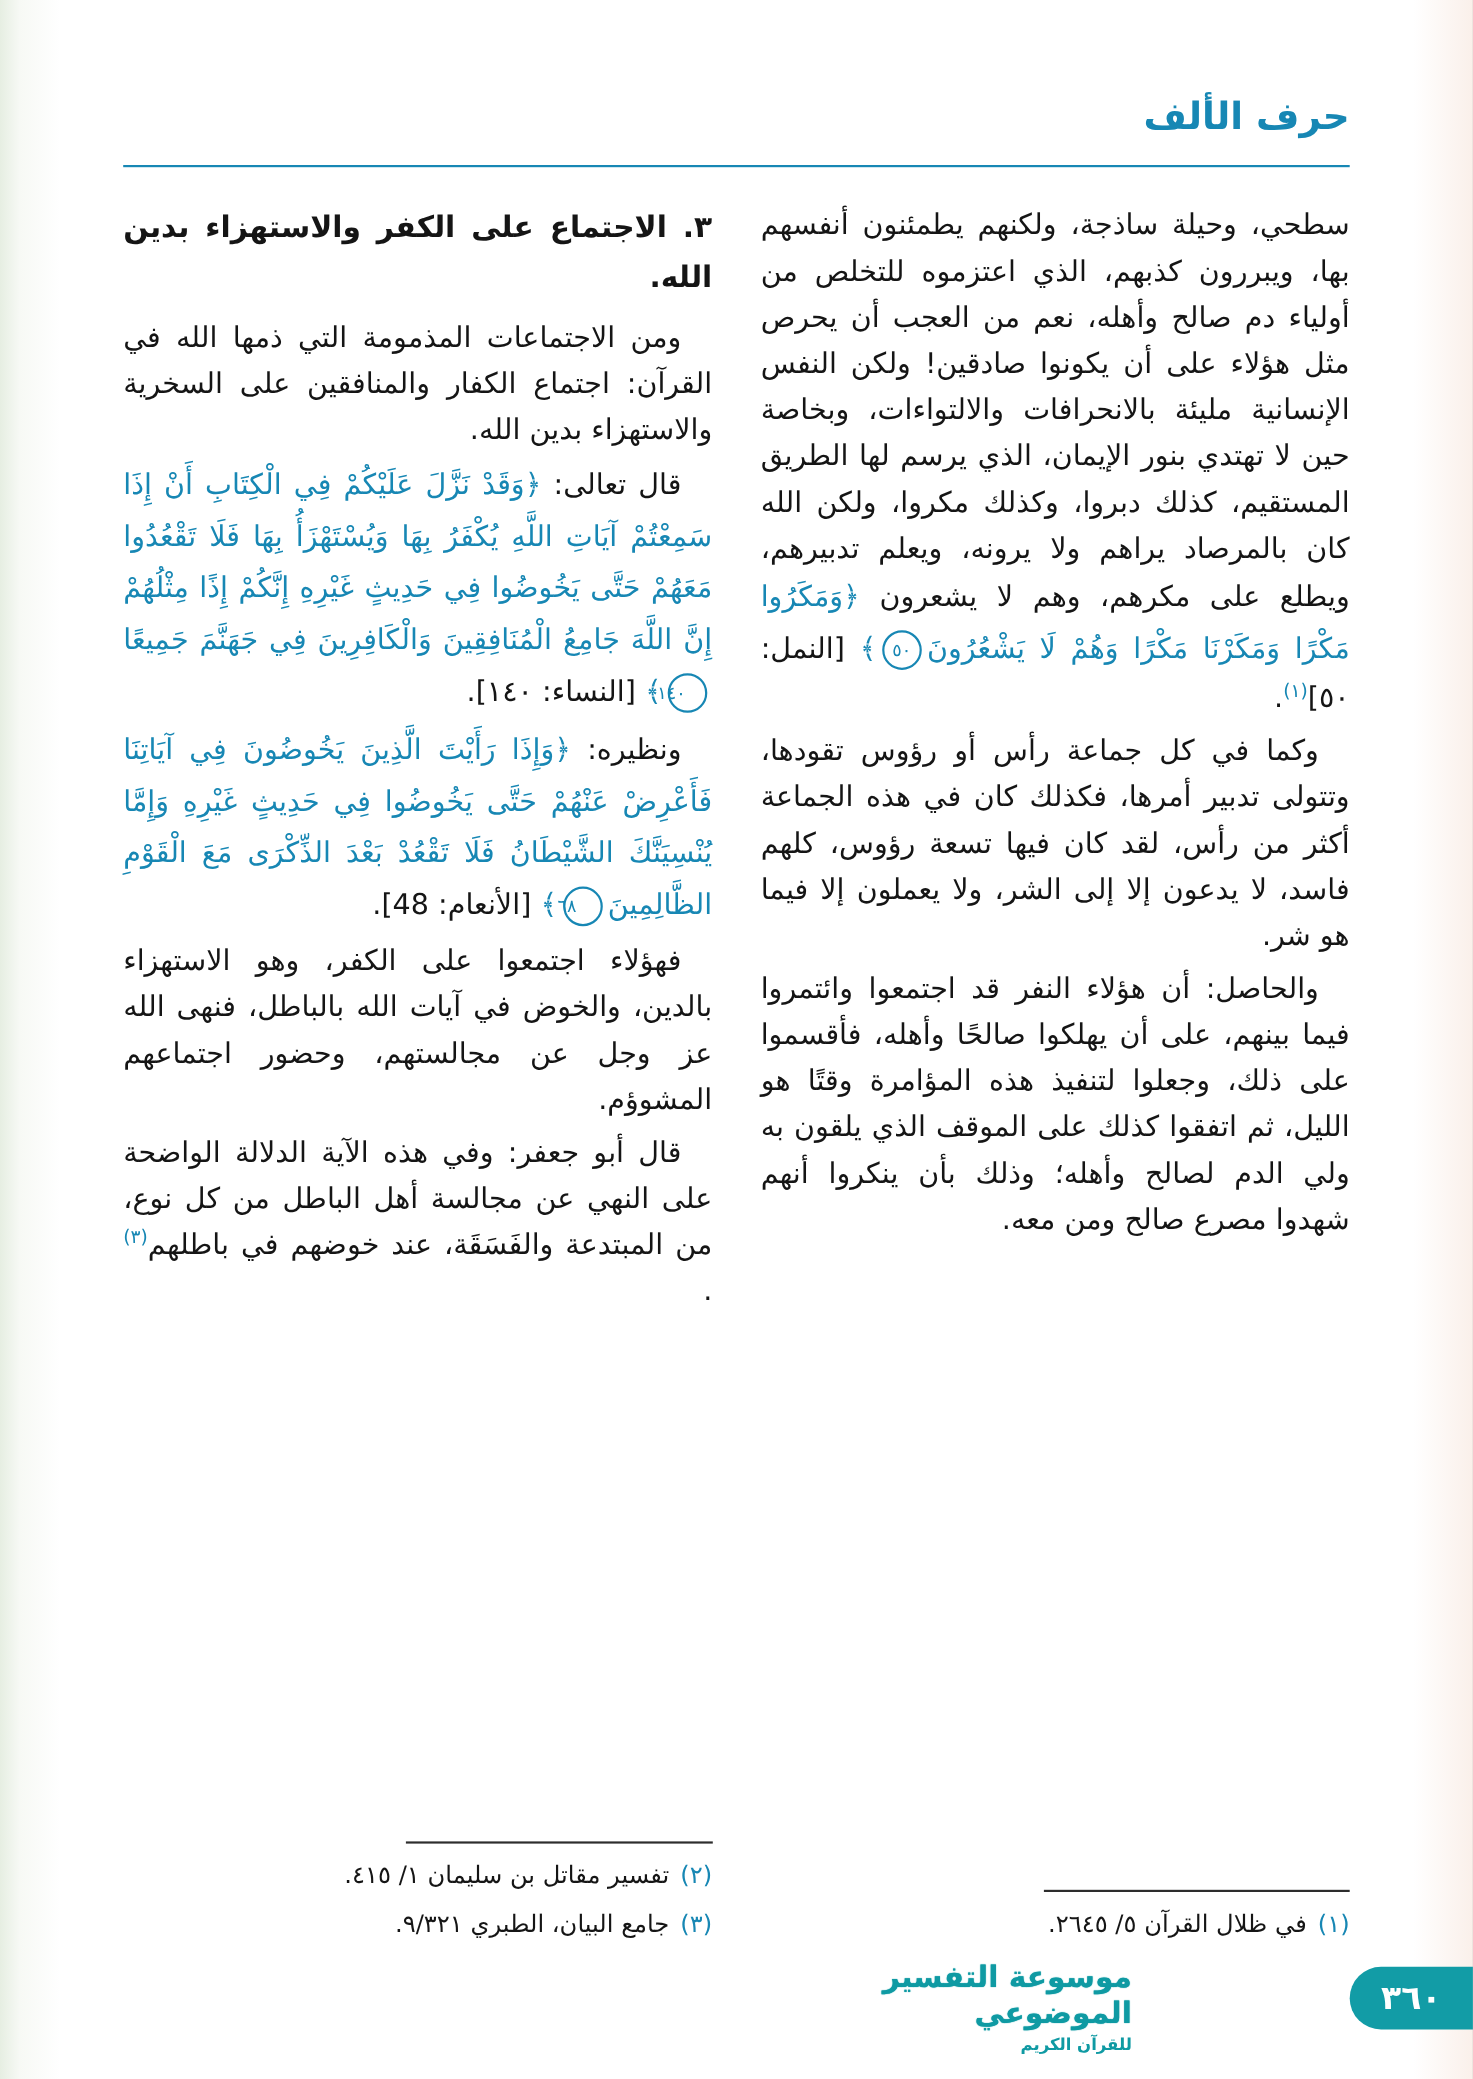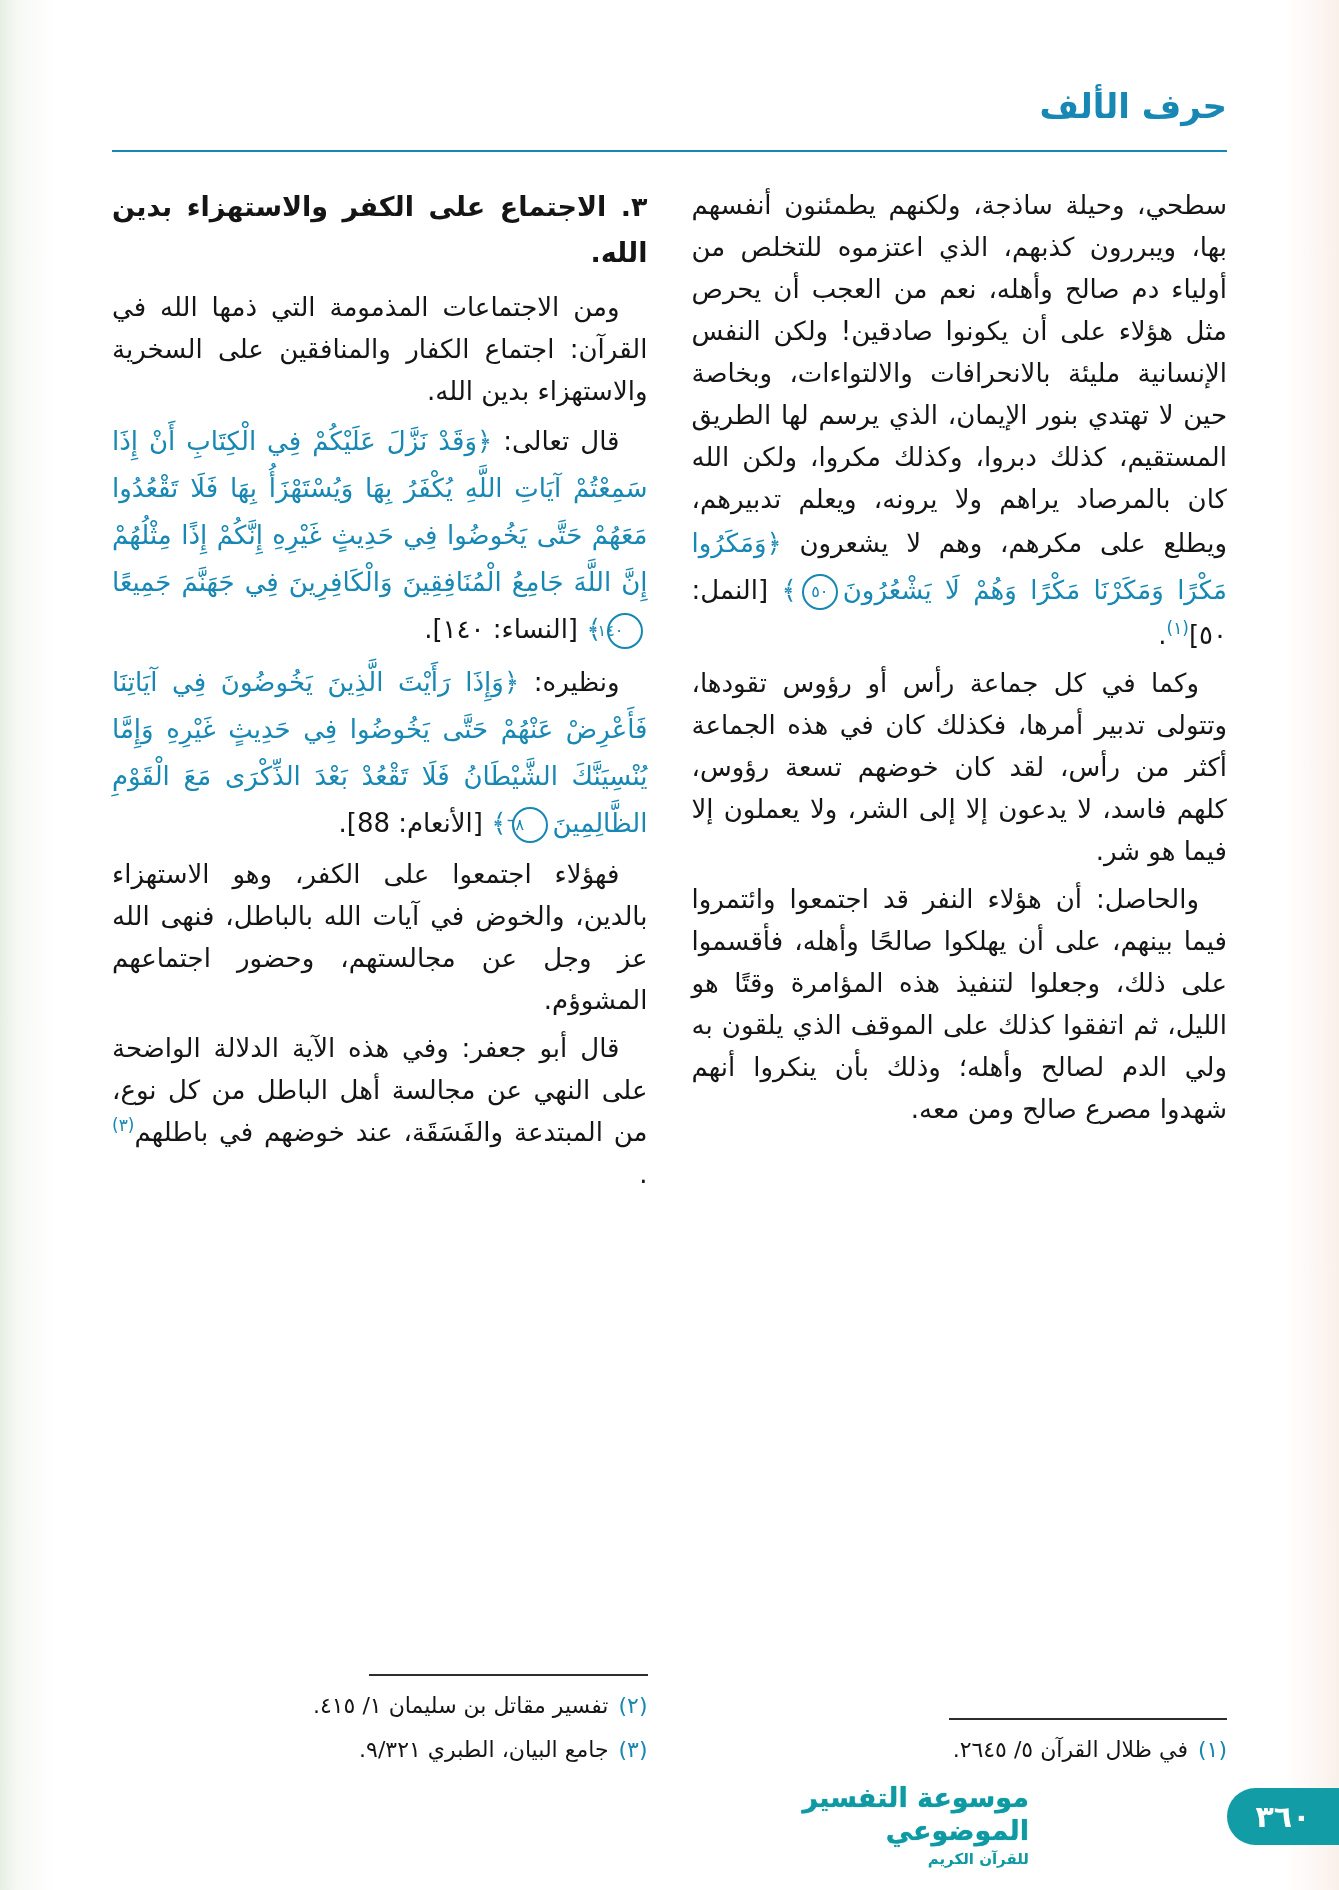--- a/index.html
+++ b/index.html
@@ -142,41 +142,41 @@
 
   <div class="header-title">حرف الألف</div>
   <div class="header-rule"></div>
 
   <div class="content">
 
     <div class="col">
       <p class="para no-indent">
         <span>سطحي، وحيلة ساذجة، ولكنهم يطمئنون أنفسهم بها، ويبررون كذبهم، الذي اعتزموه للتخلص من أولياء دم صالح وأهله، نعم من العجب أن يحرص مثل هؤلاء على أن يكونوا صادقين! ولكن النفس الإنسانية مليئة بالانحرافات والالتواءات، وبخاصة حين لا تهتدي بنور الإيمان، الذي يرسم لها الطريق المستقيم، كذلك دبروا، وكذلك مكروا، ولكن الله كان بالمرصاد يراهم ولا يرونه، ويعلم تدبيرهم، ويطلع على مكرهم، وهم لا يشعرون </span><span class="quran">﴿وَمَكَرُوا مَكْرًا وَمَكَرْنَا مَكْرًا وَهُمْ لَا يَشْعُرُونَ</span><span class="ayah">٥٠</span><span class="quran">﴾</span><span> [النمل: ٥٠]</span><span class="fn-ref">(١)</span><span>.</span>
       </p>
-      <p class="para">وكما في كل جماعة رأس أو رؤوس تقودها، وتتولى تدبير أمرها، فكذلك كان في هذه الجماعة أكثر من رأس، لقد كان خوضهم تسعة رؤوس، كلهم فاسد، لا يدعون إلا إلى الشر، ولا يعملون إلا فيما هو شر.</p>
+      <p class="para">وكما في كل جماعة رأس أو رؤوس تقودها، وتتولى تدبير أمرها، فكذلك كان في هذه الجماعة أكثر من رأس، لقد كان فيها تسعة رؤوس، كلهم فاسد، لا يدعون إلا إلى الشر، ولا يعملون إلا فيما هو شر.</p>
       <p class="para">والحاصل: أن هؤلاء النفر قد اجتمعوا وائتمروا فيما بينهم، على أن يهلكوا صالحًا وأهله، فأقسموا على ذلك، وجعلوا لتنفيذ هذه المؤامرة وقتًا هو الليل، ثم اتفقوا كذلك على الموقف الذي يلقون به ولي الدم لصالح وأهله؛ وذلك بأن ينكروا أنهم شهدوا مصرع صالح ومن معه.</p>
 
       <div class="fn-block">
         <div class="fn-sep"></div>
         <div class="fn-item">
           <span class="fn-num">(١)</span><span class="fn-text">في ظلال القرآن ٥/ ٢٦٤٥.</span>
         </div>
       </div>
     </div>
 
     <div class="col">
       <h2 class="col-heading">٣. الاجتماع على الكفر والاستهزاء بدين الله.</h2>
       <p class="para">ومن الاجتماعات المذمومة التي ذمها الله في القرآن: اجتماع الكفار والمنافقين على السخرية والاستهزاء بدين الله.</p>
 
       <p class="para">
         <span>قال تعالى: </span><span class="quran">﴿وَقَدْ نَزَّلَ عَلَيْكُمْ فِي الْكِتَابِ أَنْ إِذَا سَمِعْتُمْ آيَاتِ اللَّهِ يُكْفَرُ بِهَا وَيُسْتَهْزَأُ بِهَا فَلَا تَقْعُدُوا مَعَهُمْ حَتَّى يَخُوضُوا فِي حَدِيثٍ غَيْرِهِ إِنَّكُمْ إِذًا مِثْلُهُمْ إِنَّ اللَّهَ جَامِعُ الْمُنَافِقِينَ وَالْكَافِرِينَ فِي جَهَنَّمَ جَمِيعًا</span><span class="ayah">١٤٠</span><span class="quran">﴾</span><span> [النساء: ١٤٠].</span>
       </p>
 
       <p class="para">
-        <span>ونظيره: </span><span class="quran">﴿وَإِذَا رَأَيْتَ الَّذِينَ يَخُوضُونَ فِي آيَاتِنَا فَأَعْرِضْ عَنْهُمْ حَتَّى يَخُوضُوا فِي حَدِيثٍ غَيْرِهِ وَإِمَّا يُنْسِيَنَّكَ الشَّيْطَانُ فَلَا تَقْعُدْ بَعْدَ الذِّكْرَى مَعَ الْقَوْمِ الظَّالِمِينَ</span><span class="ayah">٦٨</span><span class="quran">﴾</span><span> [الأنعام: 88].</span>
+        <span>ونظيره: </span><span class="quran">﴿وَإِذَا رَأَيْتَ الَّذِينَ يَخُوضُونَ فِي آيَاتِنَا فَأَعْرِضْ عَنْهُمْ حَتَّى يَخُوضُوا فِي حَدِيثٍ غَيْرِهِ وَإِمَّا يُنْسِيَنَّكَ الشَّيْطَانُ فَلَا تَقْعُدْ بَعْدَ الذِّكْرَى مَعَ الْقَوْمِ الظَّالِمِينَ</span><span class="ayah">٦٨</span><span class="quran">﴾</span><span> [الأنعام: 48].</span>
       </p>
 
       <p class="para">فهؤلاء اجتمعوا على الكفر، وهو الاستهزاء بالدين، والخوض في آيات الله بالباطل، فنهى الله عز وجل عن مجالستهم، وحضور اجتماعهم المشوؤم.</p>
 
 
       <p class="para">
         <span>قال أبو جعفر: وفي هذه الآية الدلالة الواضحة على النهي عن مجالسة أهل الباطل من كل نوع، من المبتدعة والفَسَقَة، عند خوضهم في باطلهم</span><span class="fn-ref">(٣)</span><span> .</span>
       </p>
 
       <div class="fn-block">

